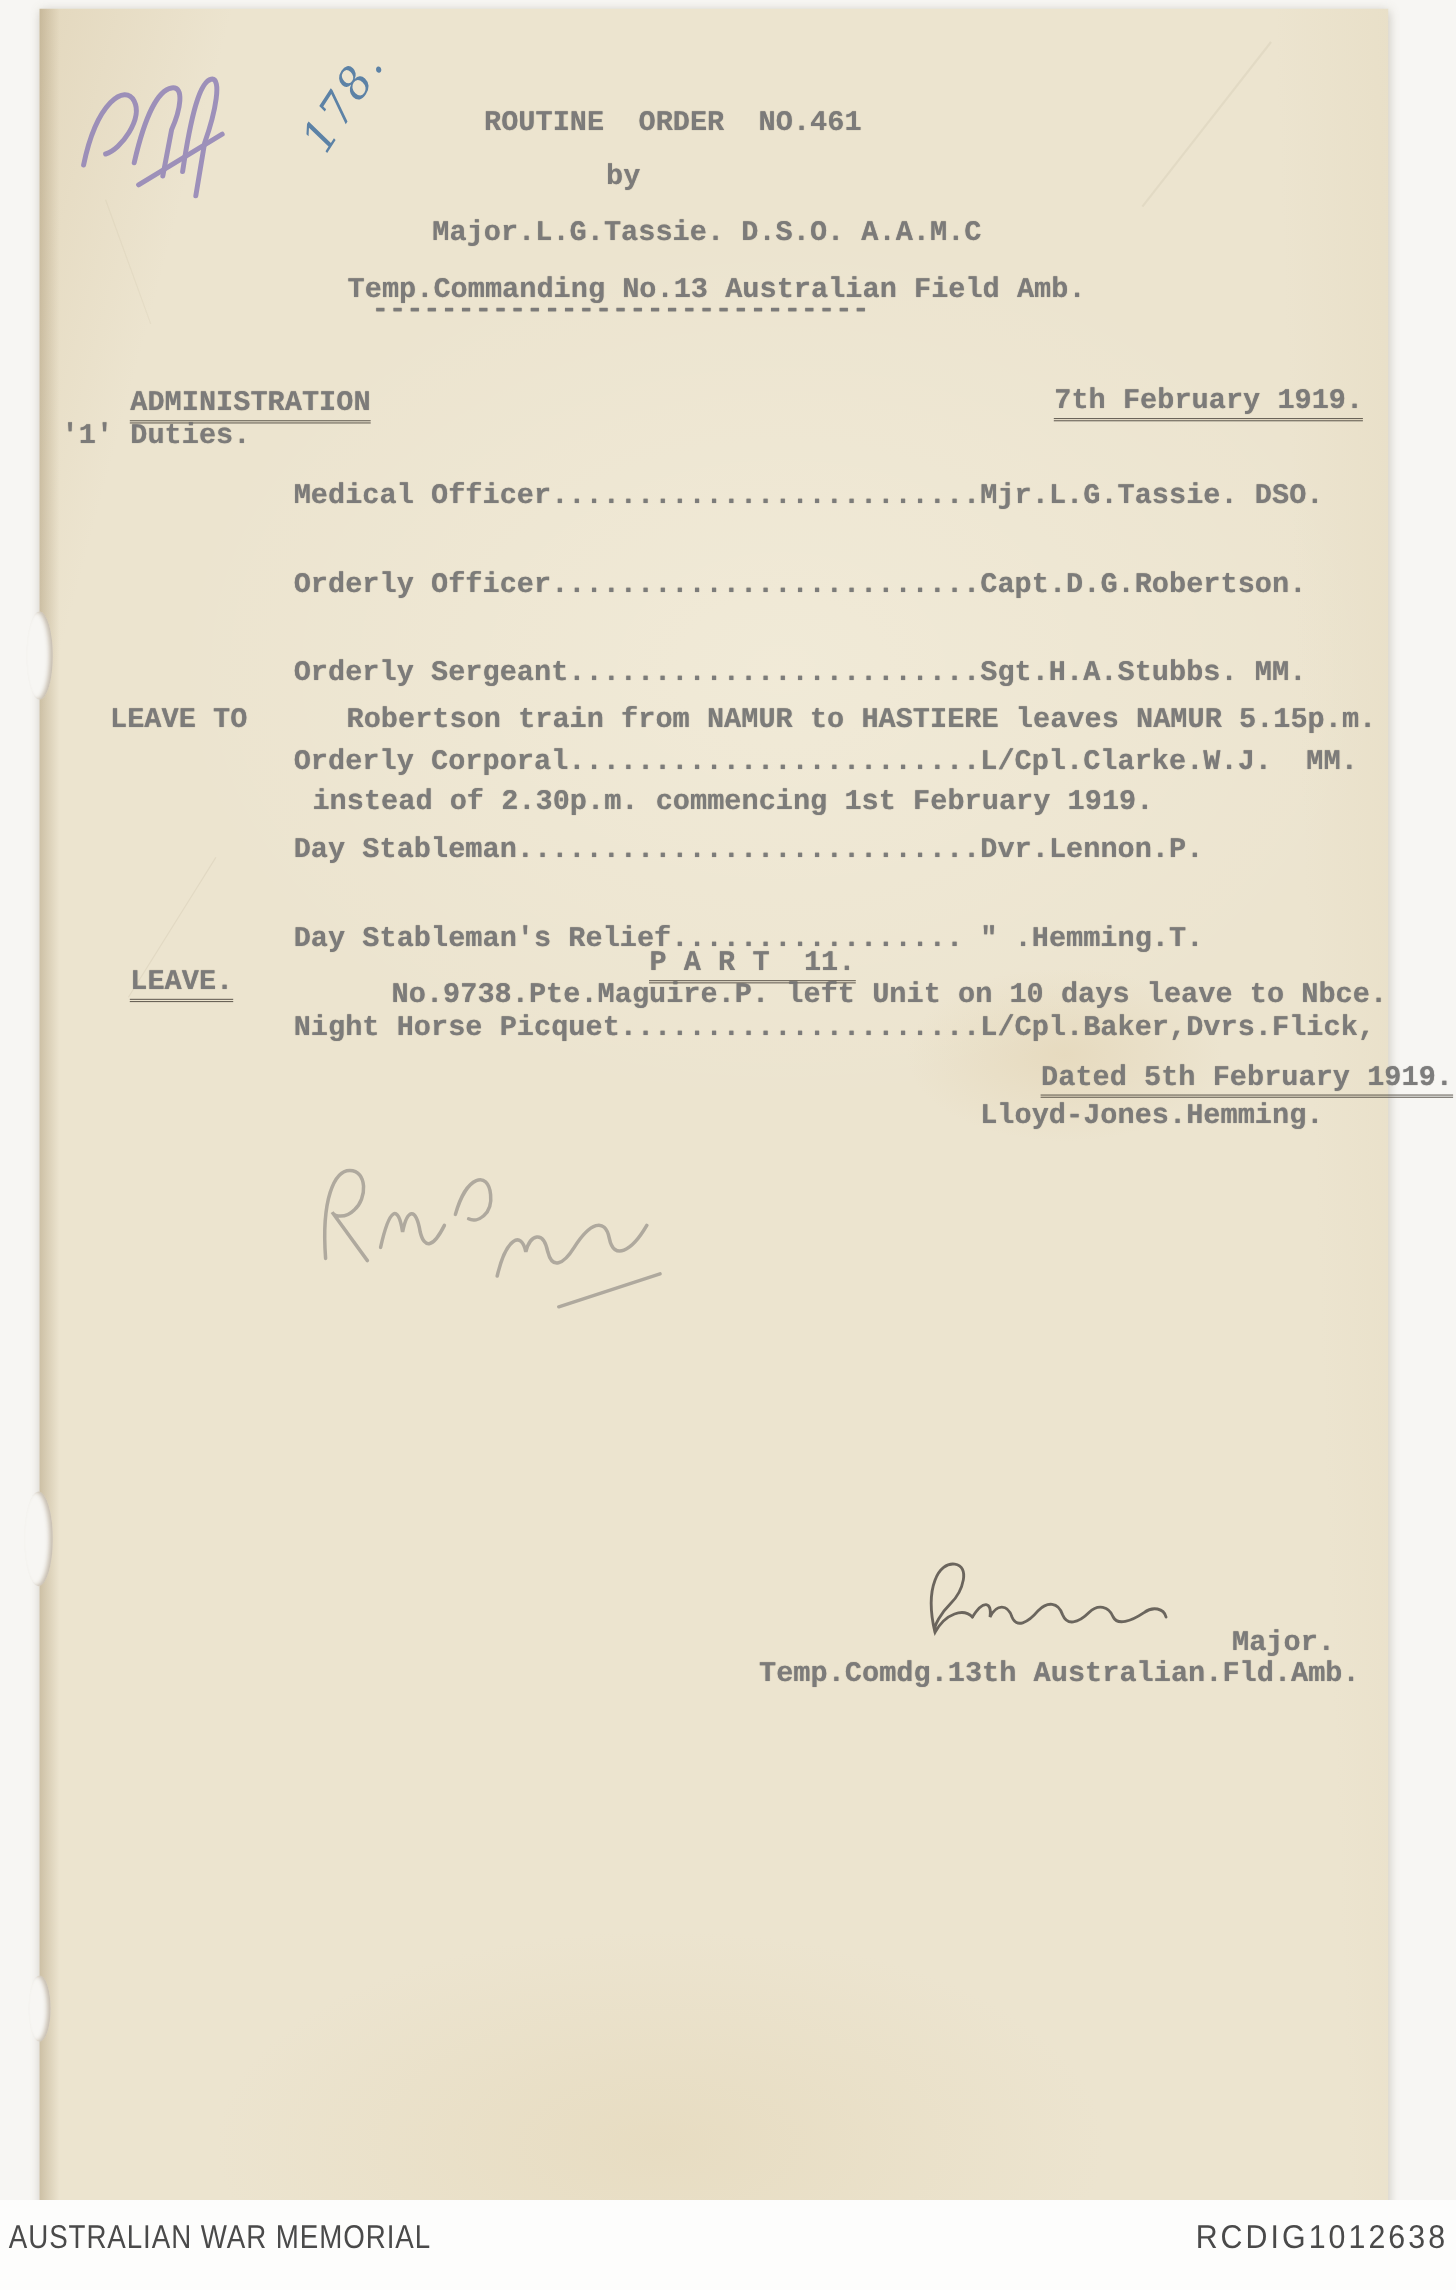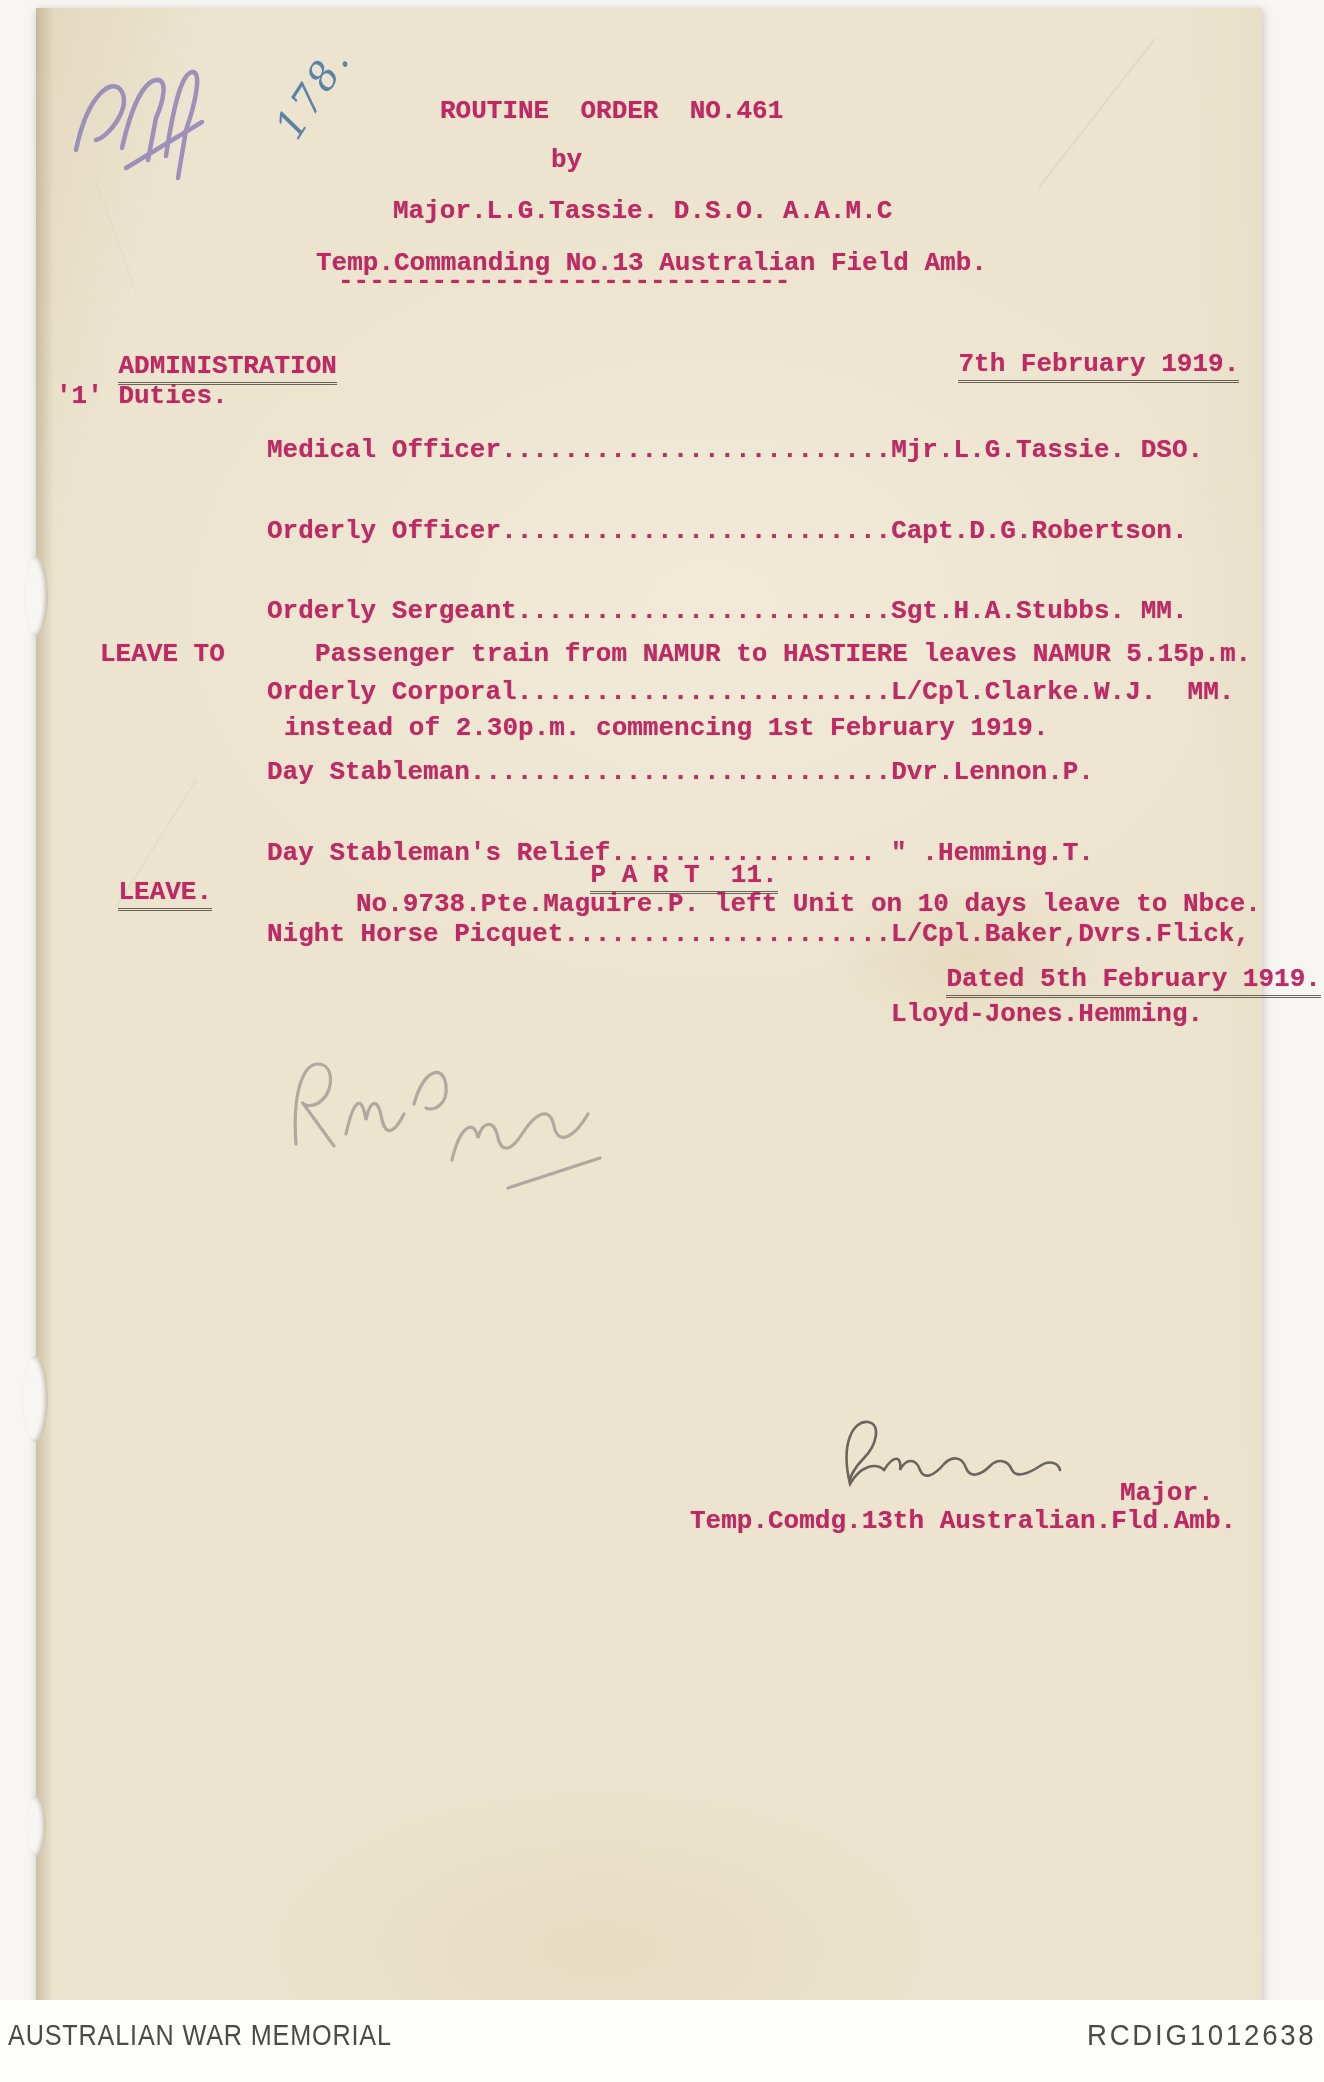--- a/index.html
+++ b/index.html
@@ -12,21 +12,21 @@
            radial-gradient(ellipse 200px 110px at 76% 47.5%, rgba(202,170,112,.17), rgba(0,0,0,0) 72%),
            radial-gradient(ellipse 540px 260px at 46% 97%, rgba(224,209,174,.40), rgba(0,0,0,0) 75%),
            radial-gradient(ellipse 700px 500px at 55% 30%, rgba(255,252,240,.25), rgba(0,0,0,0) 80%),
            #ece4cf;
          box-shadow:1px 2px 9px rgba(110,100,80,.35);}
   .paper-edge{position:absolute;left:0;top:0;bottom:0;width:18px;
          background:linear-gradient(to right, rgba(158,138,102,.40), rgba(158,138,102,0));}
   .notch{position:absolute;background:#f7f6f3;border-radius:50%;
          box-shadow:inset -3px 0 4px rgba(140,120,90,.45);}
   .crease{position:absolute;background:rgba(150,135,105,.22);}
-  .t{position:absolute;font:700 26px/27px "Liberation Mono",monospace;color:#be185d;
+  .t{position:absolute;font:700 26px/27px "Liberation Mono",monospace;color:#737373;
      white-space:pre;text-shadow:0 0 1px rgba(69,63,55,.55);opacity:.92;}
   .u{border-bottom:3px double rgba(69,63,55,.85);padding-bottom:1px;}
   .duty-row{font:700 26px/26.6px "Liberation Mono",monospace;white-space:pre;}
   .duty-cont{padding-left:40ch;}
   .hand-blue{position:absolute;font:italic 400 40px/40px "DejaVu Serif",serif;
      color:#44719f;transform:rotate(-57deg);transform-origin:center;letter-spacing:3px;opacity:.85;}
   .footer{position:absolute;left:0;right:0;bottom:0;height:82px;background:#fdfdfc;}
   .footer-brand{position:absolute;left:8px;top:18px;font:300 30px/34px "Liberation Sans",sans-serif;
      color:#4a4a4a;letter-spacing:1px;transform:scaleX(.84);transform-origin:left center;}
   .footer-ref{position:absolute;right:8px;top:18px;font:300 30px/34px "Liberation Sans",sans-serif;
@@ -78,21 +78,21 @@
     <div class="duty-row"><span>Orderly Officer</span><span>.........................</span><span>Capt.D.G.Robertson.</span></div>
     <div class="duty-row"><span>Orderly Sergeant</span><span>........................</span><span>Sgt.H.A.Stubbs. MM.</span></div>
     <div class="duty-row"><span>Orderly Corporal</span><span>........................</span><span>L/Cpl.Clarke.W.J.  MM.</span></div>
     <div class="duty-row"><span>Day Stableman</span><span>...........................</span><span>Dvr.Lennon.P.</span></div>
     <div class="duty-row"><span>Day Stableman's Relief</span><span>.................</span><span> " .Hemming.T.</span></div>
     <div class="duty-row"><span>Night Horse Picquet</span><span>.....................</span><span>L/Cpl.Baker,Dvrs.Flick,</span></div>
     <div class="duty-row duty-cont"><span>Lloyd-Jones.Hemming.</span></div>
   </div>
 
   <div class="t" style="left:100px;top:641px;">LEAVE TO</div>
-  <div class="t" style="left:315px;top:641px;">Passenger train from NAMUR to HASTIERE leaves NAMUR 5.15p.m.</div>
+  <div class="t" style="left:315px;top:641px;">Robertson train from NAMUR to HASTIERE leaves NAMUR 5.15p.m.</div>
   <div class="t" style="left:284px;top:668px;margin-top:47px;">instead of 2.30p.m. commencing 1st February 1919.</div>
 
   <div class="t" style="left:528px;top:835px;">
     <span class="u">P A R T  11.</span>
   </div>
   <div class="t" style="left:56px;top:852px;text-align:center;">
     <span class="u">LEAVE.</span>
   </div>
   <div class="t" style="left:316px;top:891px;margin-left:40px;">No.9738.Pte.Maguire.P. left Unit on 10 days leave to Nbce.</div>
   <div class="t" style="left:884px;top:939px;">

